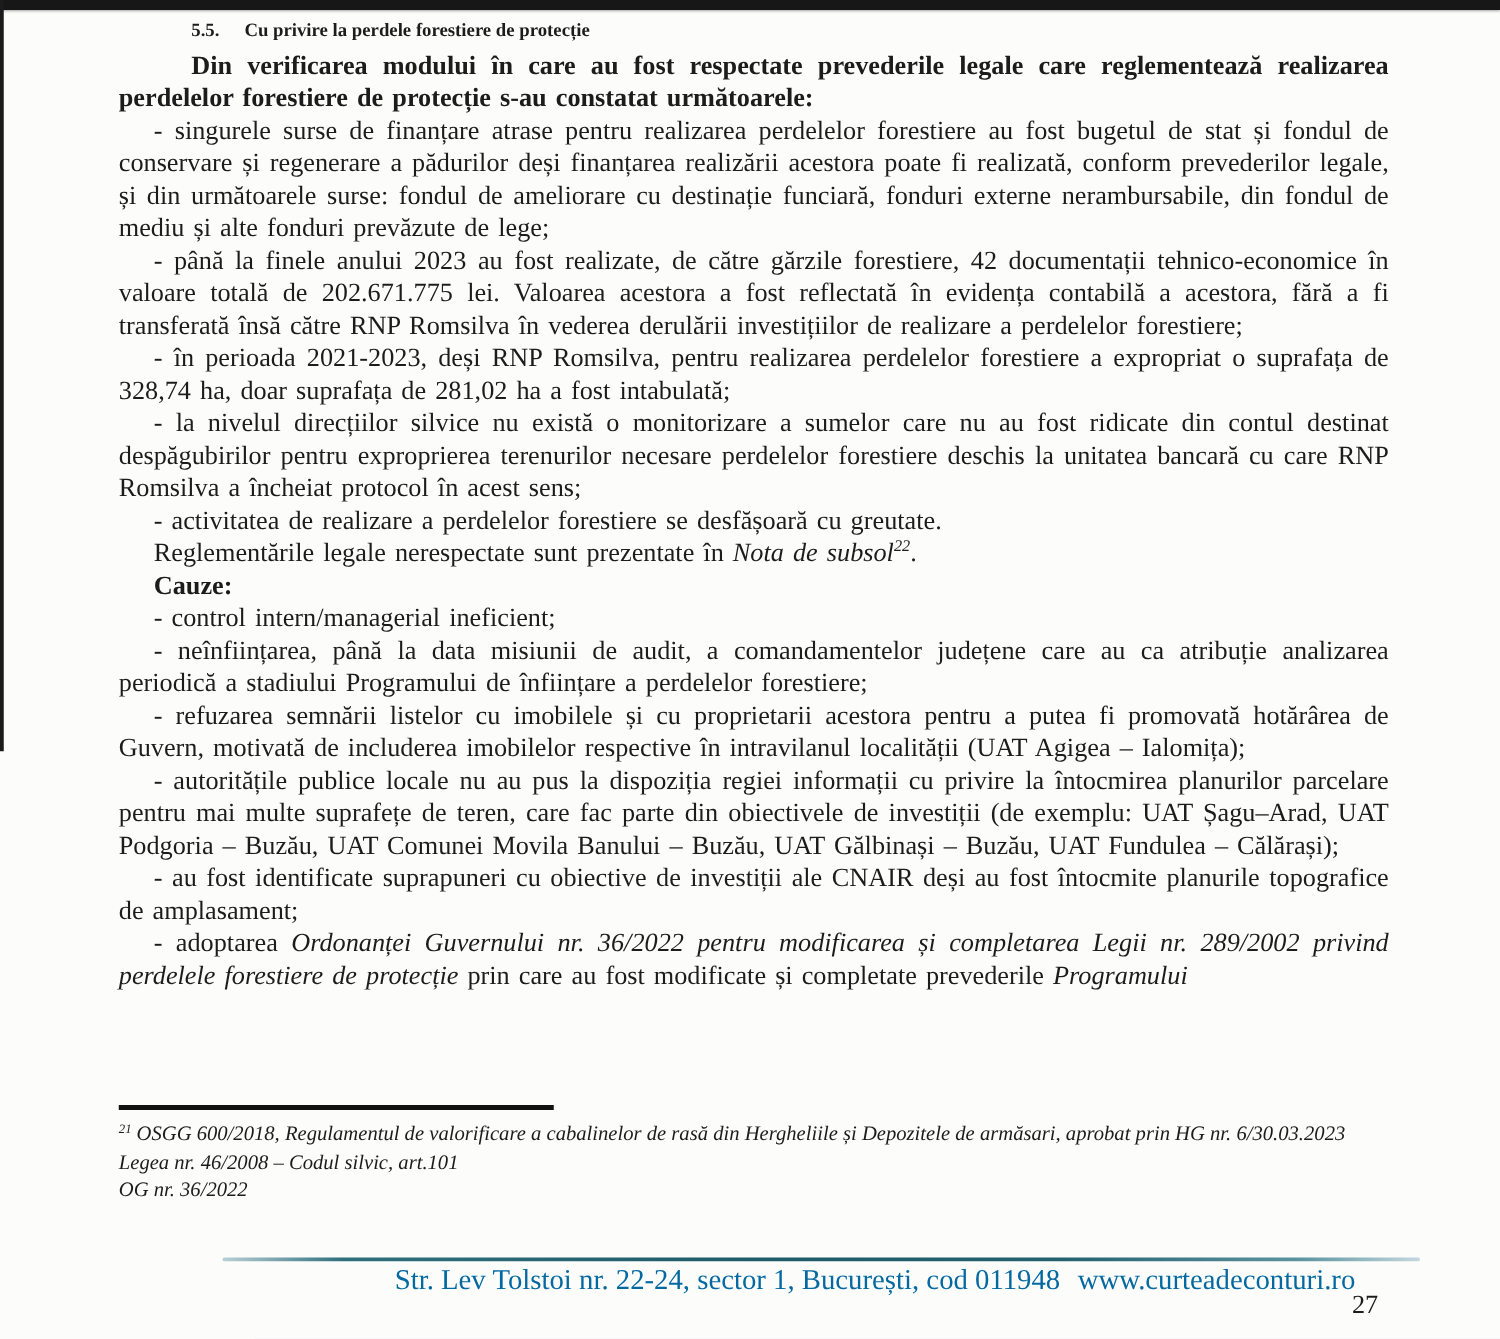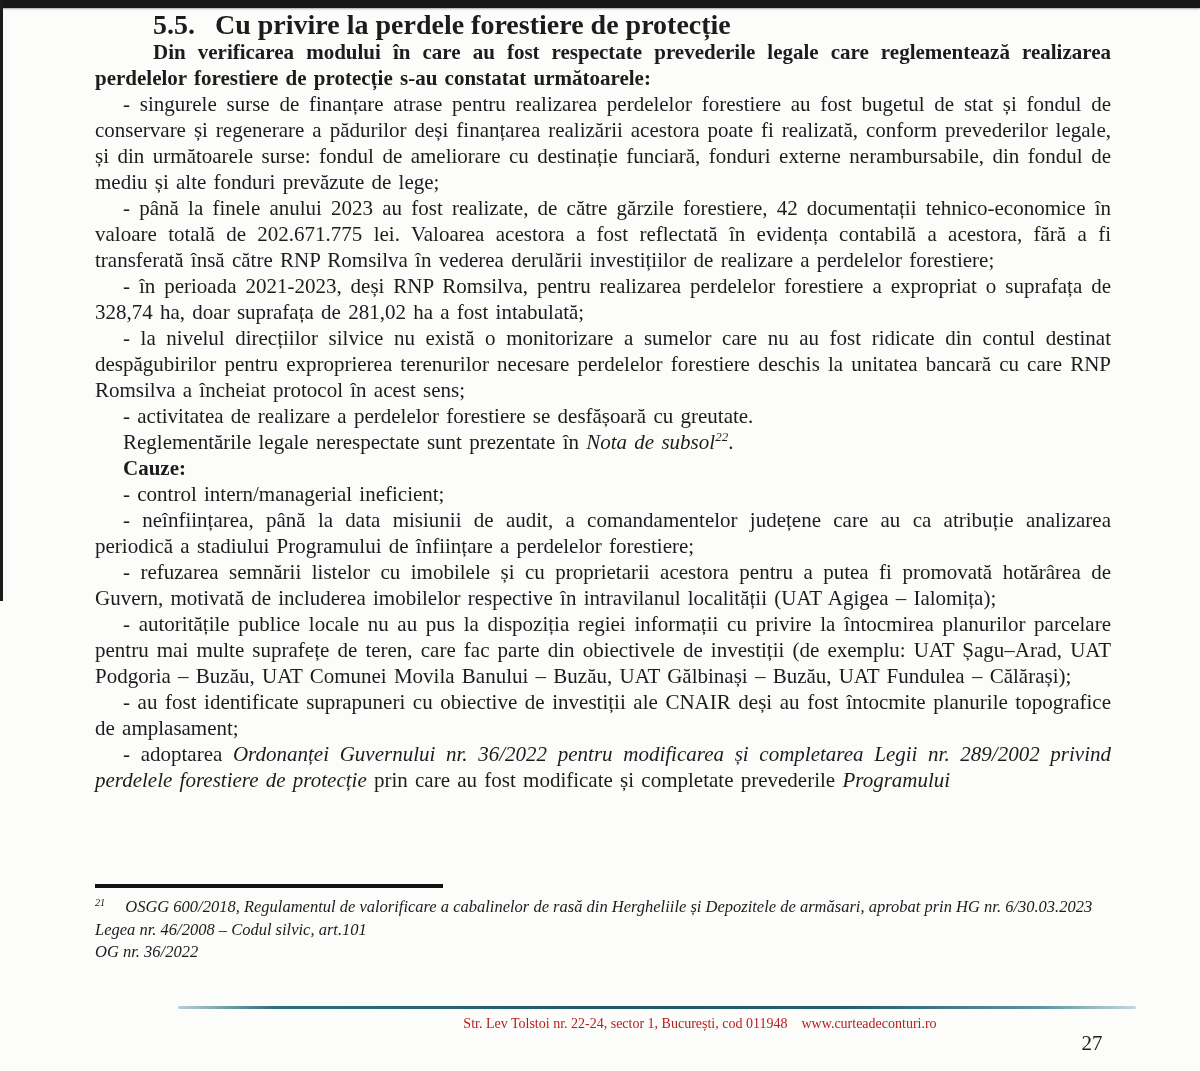--- a/index.html
+++ b/index.html
@@ -5,42 +5,42 @@
   html,body { margin:0; padding:0; }
   body { background:#e9e9e9; font-family:"Liberation Serif","DejaVu Serif",serif; }
   #page {
     position:relative; width:1200px; height:1071px; margin:0 auto;
     background:#fcfcfb; overflow:hidden; color:#1c1c1c;
   }
   .top-scan-bar { position:absolute; top:0; left:0; width:1200px; height:8px; background:#171717; box-shadow:0 1px 2px rgba(0,0,0,.35); }
   .left-scan-line { position:absolute; top:0; left:0; width:3px; height:601px; background:#1b1b1b; }
 
   .body-col { position:absolute; left:95px; top:12px; width:1016px; }
-  .heading { margin:0 0 1px 0; font-size:28px; line-height:26px; font-weight:bold; padding-left:58px; }
+  .heading { margin:0 0 1px 0; font-size:15px; line-height:26px; font-weight:bold; padding-left:58px; }
   .heading .h-num { display:inline-block; margin-right:20px; }
   .para { margin:0; text-align:justify; font-size:21px; line-height:26px; word-spacing:2px; }
   .para.plain  { text-indent:58px;font-weight:bold; }
   .para.bullet { text-indent:28px; }
   .para b { font-weight:bold; }
   .para i { font-style:italic; }
   sup { font-size:0.62em; line-height:0; vertical-align:super; }
 
   .footnote-block { position:absolute; left:95px; top:884px; width:1016px; }
   .fn-separator { width:348px; height:4px; background:#121212; margin:0 0 8px 0; }
   .footnote { margin:0; font-style:italic; font-size:16.5px; line-height:22.5px; text-align:left; }
-  .footnote sup { margin-right:20px; }
+  .footnote sup { margin-right:4px; }
 
   .footer-rule {
     position:absolute; left:178px; top:1006px; width:958px; height:3px;
     background:linear-gradient(90deg,#b9cfd5 0%,#2f6f7c 10%,#1e5b69 45%,#23616f 70%,#5d93a0 90%,#c4d8dd 100%);
     border-radius:2px;
   }
   .footer-text {
     position:absolute; left:200px; top:1012px; width:1000px;
-    text-align:center; font-size:14px; line-height:24px; color:#b91c1c;
+    text-align:center; font-size:23px; line-height:24px; color:#0369a1;
   }
   .footer-text .site { margin-left:14px; }
   .page-number { position:absolute; left:1062px; top:1031px; width:60px; text-align:center; font-size:21px; color:#1c1c1c; }
 </style>
 </head>
 <body>
 
 <div id="page">
   <div class="top-scan-bar"></div>
   <div class="left-scan-line"></div>

